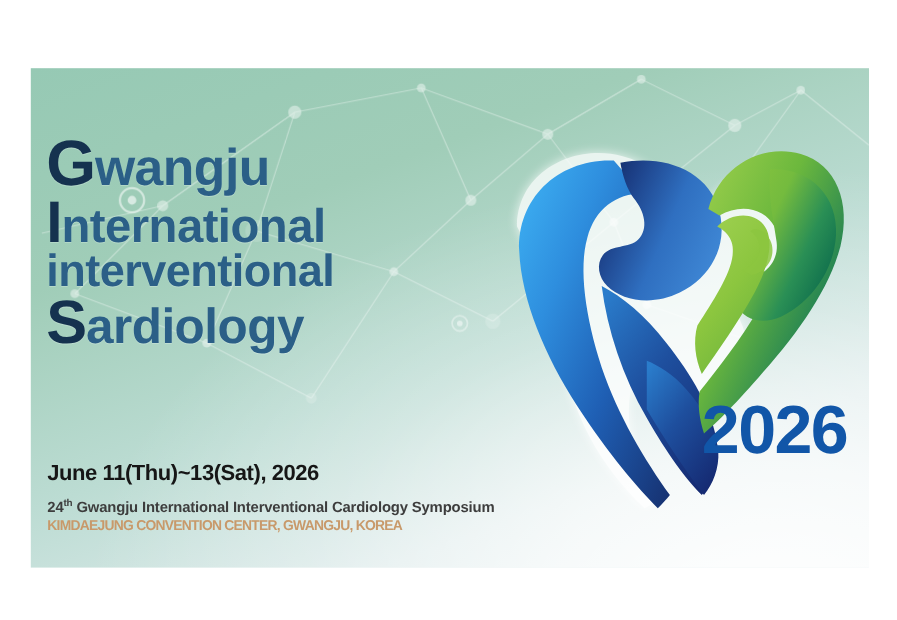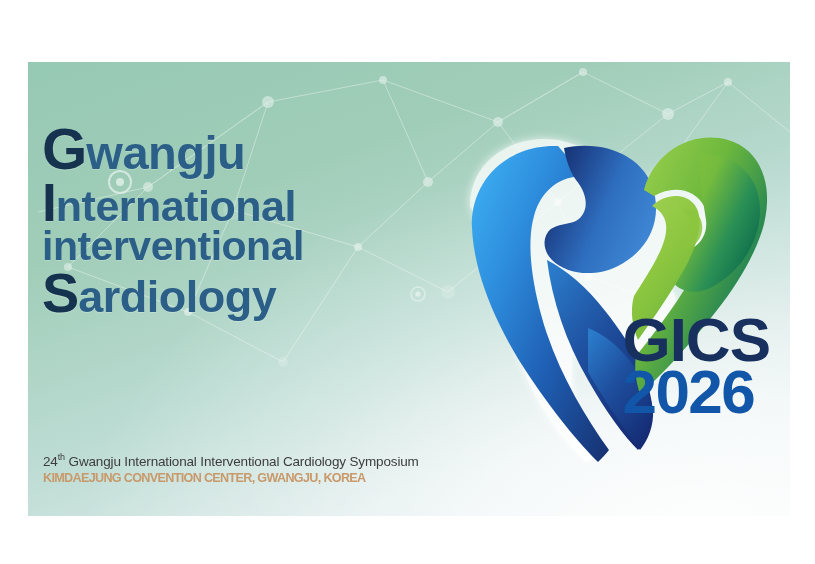--- a/index.html
+++ b/index.html
@@ -53,21 +53,21 @@
   .t3 .cap{ font-size:1em; color:#2b5f87; letter-spacing:-.5px; }
 
   
   .dateline{
     position:absolute; left:15px; top:357px;
     font-size:20px; font-weight:700; color:#161616;
     letter-spacing:-.4px; white-space:nowrap;
   }
   .subline{
     position:absolute; left:15px; top:390px;
-    font-size:13.5px; font-weight:400; color:#3d3d3d;
+    font-size:13.5px; font-weight:700; color:#3d3d3d;
     letter-spacing:-.15px; white-space:nowrap;
   }
   .subline sup{ font-size:9px; vertical-align:super; }
   .venue{
     position:absolute; left:15px; top:408px;
     font-size:13px; font-weight:700; color:#c8996a;
     letter-spacing:-.7px; white-space:nowrap;
     transform:scaleX(.97); transform-origin:left center;
   }
 
@@ -147,20 +147,21 @@
       <circle cx="390" cy="232" r="2.6" fill="#ffffff" opacity="0.7"></circle>
     </svg>
 
     <div class="titleblock">
       <span class="tline t1"><span class="cap">G</span><span>wangju</span></span>
       <span class="tline t2"><span class="cap">I</span><span>nternational</span></span>
       <span class="tline t3"><span class="cap">i</span><span>nterventional</span></span>
       <span class="tline t5"><span class="cap">S</span><span>ardiology</span></span>
     </div>
 
+    <div class="dateline">June 11(Thu)~13(Sat), 2026</div>
 
     <div class="subline"><span>24</span><sup>th</sup><span> Gwangju International Interventional Cardiology Symposium</span></div>
 
     <div class="venue">KIMDAEJUNG CONVENTION CENTER, GWANGJU, KOREA</div>
 
     <div class="logo">
       <svg viewBox="0 0 330 360">
         <defs>
           <linearGradient id="blueA" x1="0%" y1="10%" x2="100%" y2="60%">
             <stop offset="0%" stop-color="#0f2a63"></stop>
@@ -279,19 +280,18 @@
           C220 108 212 100 204 96 Z" fill="url(#greenC)"></path>
 
         <path d="
           M236 140 C252 136 258 120 252 108
           C248 100 240 96 234 100
           C240 104 244 112 242 120
           C240 128 232 134 226 136 Z" fill="#8cc63f" opacity="0.85"></path>
 
       </svg>
       <div class="gics-text">
-        <span class="gics">GICS</span>
         <span class="yr">2026</span>
       </div>
     </div>
 
   </div>
 </div>
 
 </body></html>

